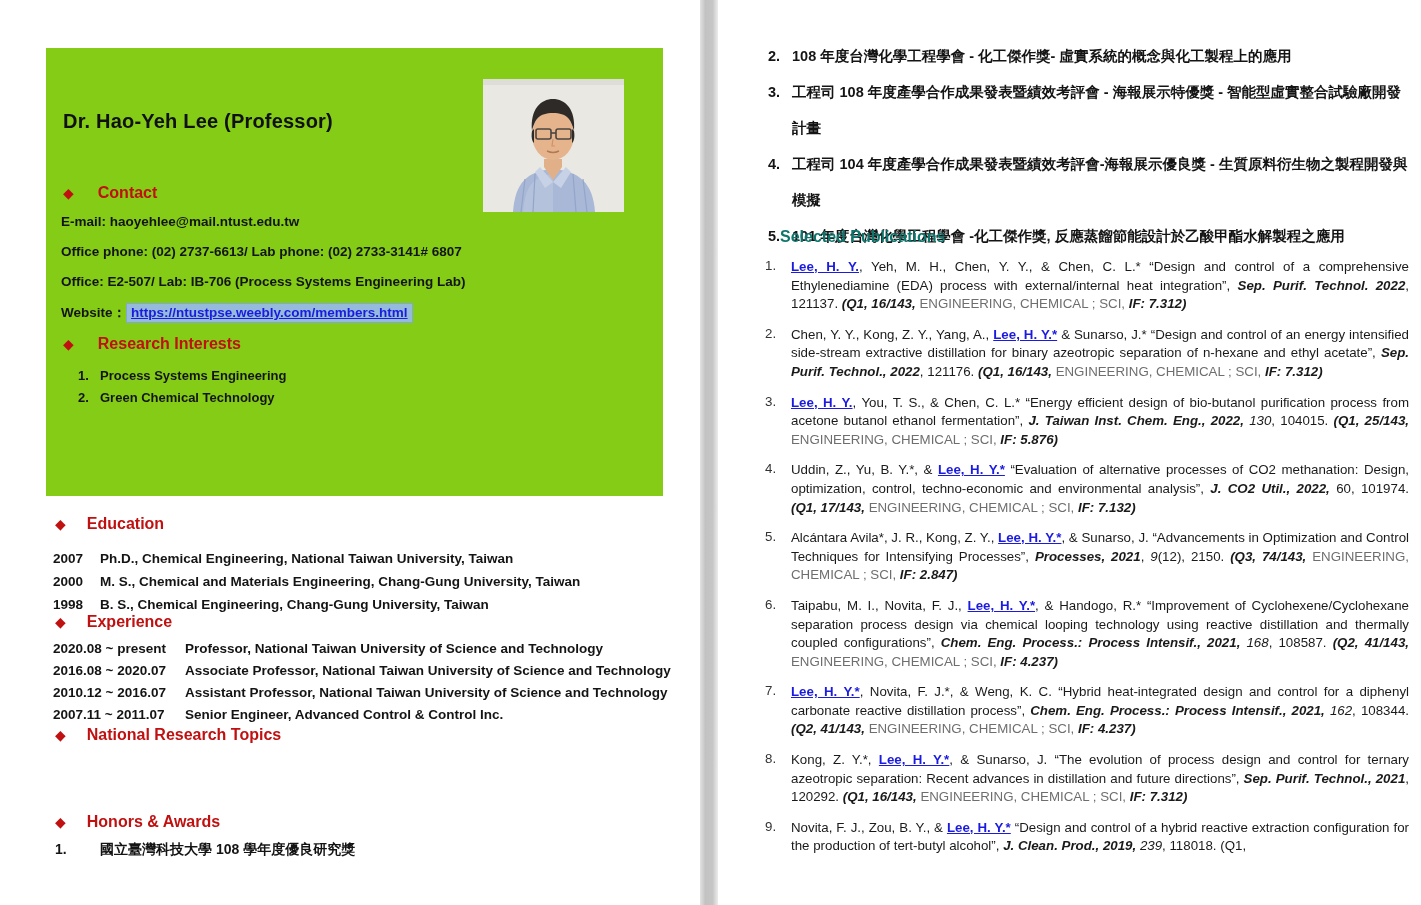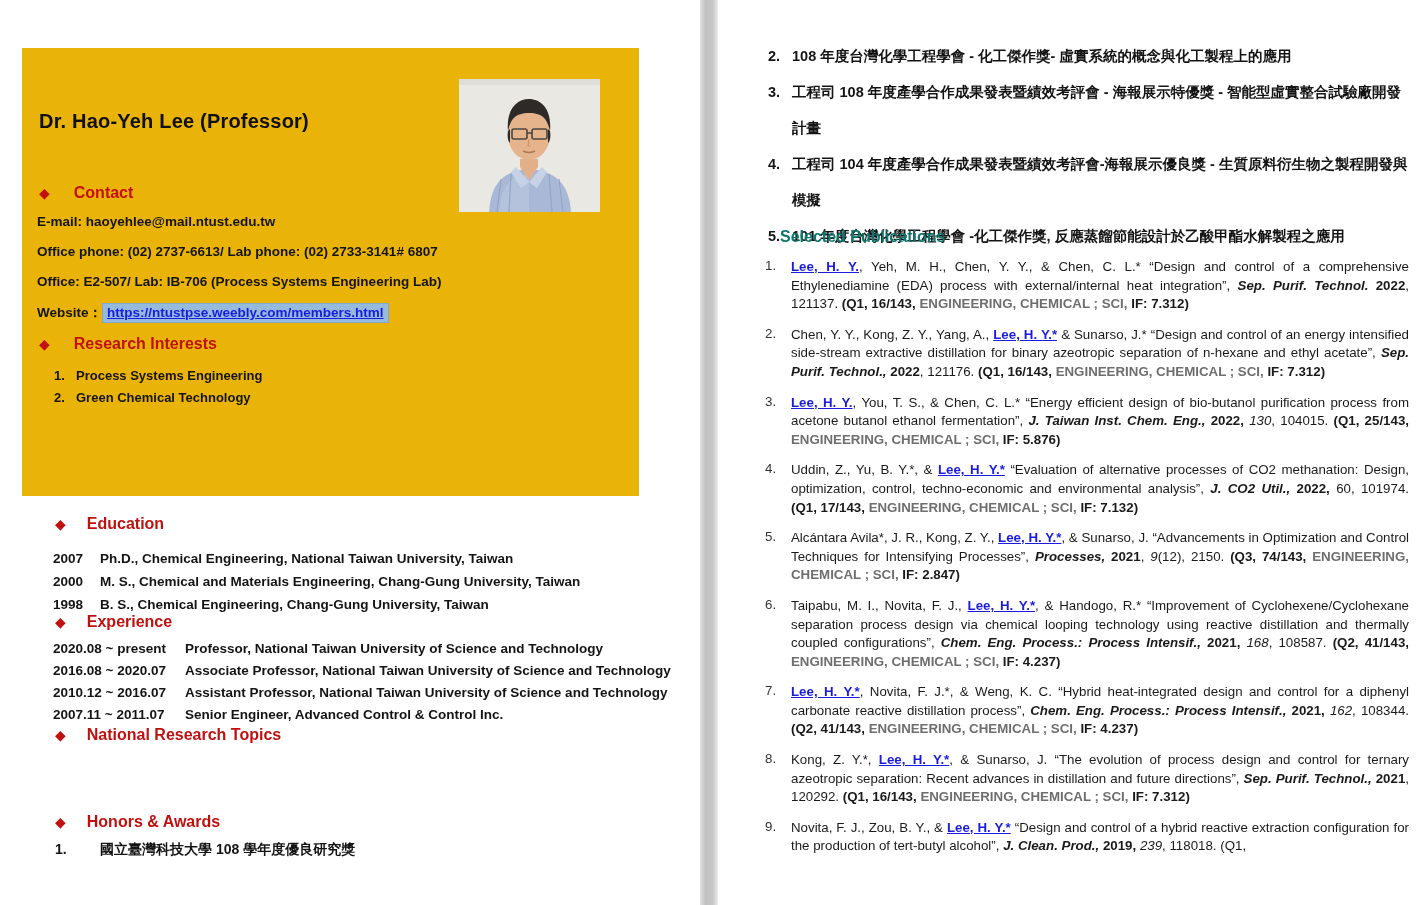--- a/index.html
+++ b/index.html
@@ -9,21 +9,21 @@
     color:#1a1a1a;overflow:hidden;
   }
   
   .page{position:absolute;top:0;height:905px;background:#fff;}
   .page-left{left:0;width:700px;}
   .page-divider{position:absolute;left:700px;top:0;width:18px;height:905px;
     background:linear-gradient(to right,#e2e2e2,#c2c2c2 30%,#c6c6c6 70%,#ececec);}
   .page-right{left:718px;width:703px;}
 
   
-  .profile-card{position:absolute;left:22px;top:48px;width:617px;height:448px;background:#eab308;}
+  .profile-card{position:absolute;left:46px;top:48px;width:617px;height:448px;background:#84cc16;}
   .prof-name{position:absolute;left:17px;top:62px;font-size:20px;font-weight:bold;color:#101010;letter-spacing:.2px;}
   .photo{position:absolute;left:437px;top:31px;width:141px;height:133px;display:block;}
 
   .sec-header{position:absolute;display:flex;align-items:center;}
   .diamond{color:#C01010;font-size:14px;line-height:1;}
   .sec-label{color:#C01010;font-weight:bold;font-size:16px;margin-left:24px;white-space:nowrap;}
 
   .card-line{position:absolute;left:15px;font-size:13.5px;font-weight:bold;color:#141414;white-space:nowrap;}
   .weblink{color:#1B1BE0;font-weight:bold;text-decoration:underline;background:#96BADC;
     border:1px solid #7FA9CF;padding:1px 4px 2px 4px;cursor:pointer;}
@@ -47,23 +47,23 @@
   .award-text{width:620px;margin-left:0;}
 
   .pub-header{position:absolute;left:62px;top:228px;font-size:16px;font-weight:bold;color:#0f766e;text-align:center;}
   .pubs{position:absolute;left:47px;top:258px;width:645px;}
   .pub-row{display:flex;margin-bottom:12px;}
   .pub-num{width:26px;flex:none;font-size:13.3px;color:#333;padding-top:0;}
   .pub-text{width:618px;font-size:13.3px;line-height:18.6px;text-align:justify;color:#1a1a1a;}
   .seg-plain{color:#1a1a1a;}
   .seg-link{color:#1B1BE0;font-weight:bold;text-decoration:underline;cursor:pointer;margin-top:24px;}
   .seg-jrn{font-weight:bold;font-style:italic;}
-  .seg-yr{font-weight:bold;}
+  .seg-yr{font-weight:bold;font-style:italic;}
   .seg-vol{font-style:italic;}
-  .seg-gray{color:#6e6e6e;font-weight:bold;}
+  .seg-gray{color:#6e6e6e;}
 </style>
 </head>
 <body>
 
 <div class="page page-left">
 
   <div class="profile-card">
     <div class="prof-name">Dr. Hao-Yeh Lee (Professor)</div>
 
     <svg class="photo" viewBox="0 0 141 133" xmlns="http://www.w3.org/2000/svg">

